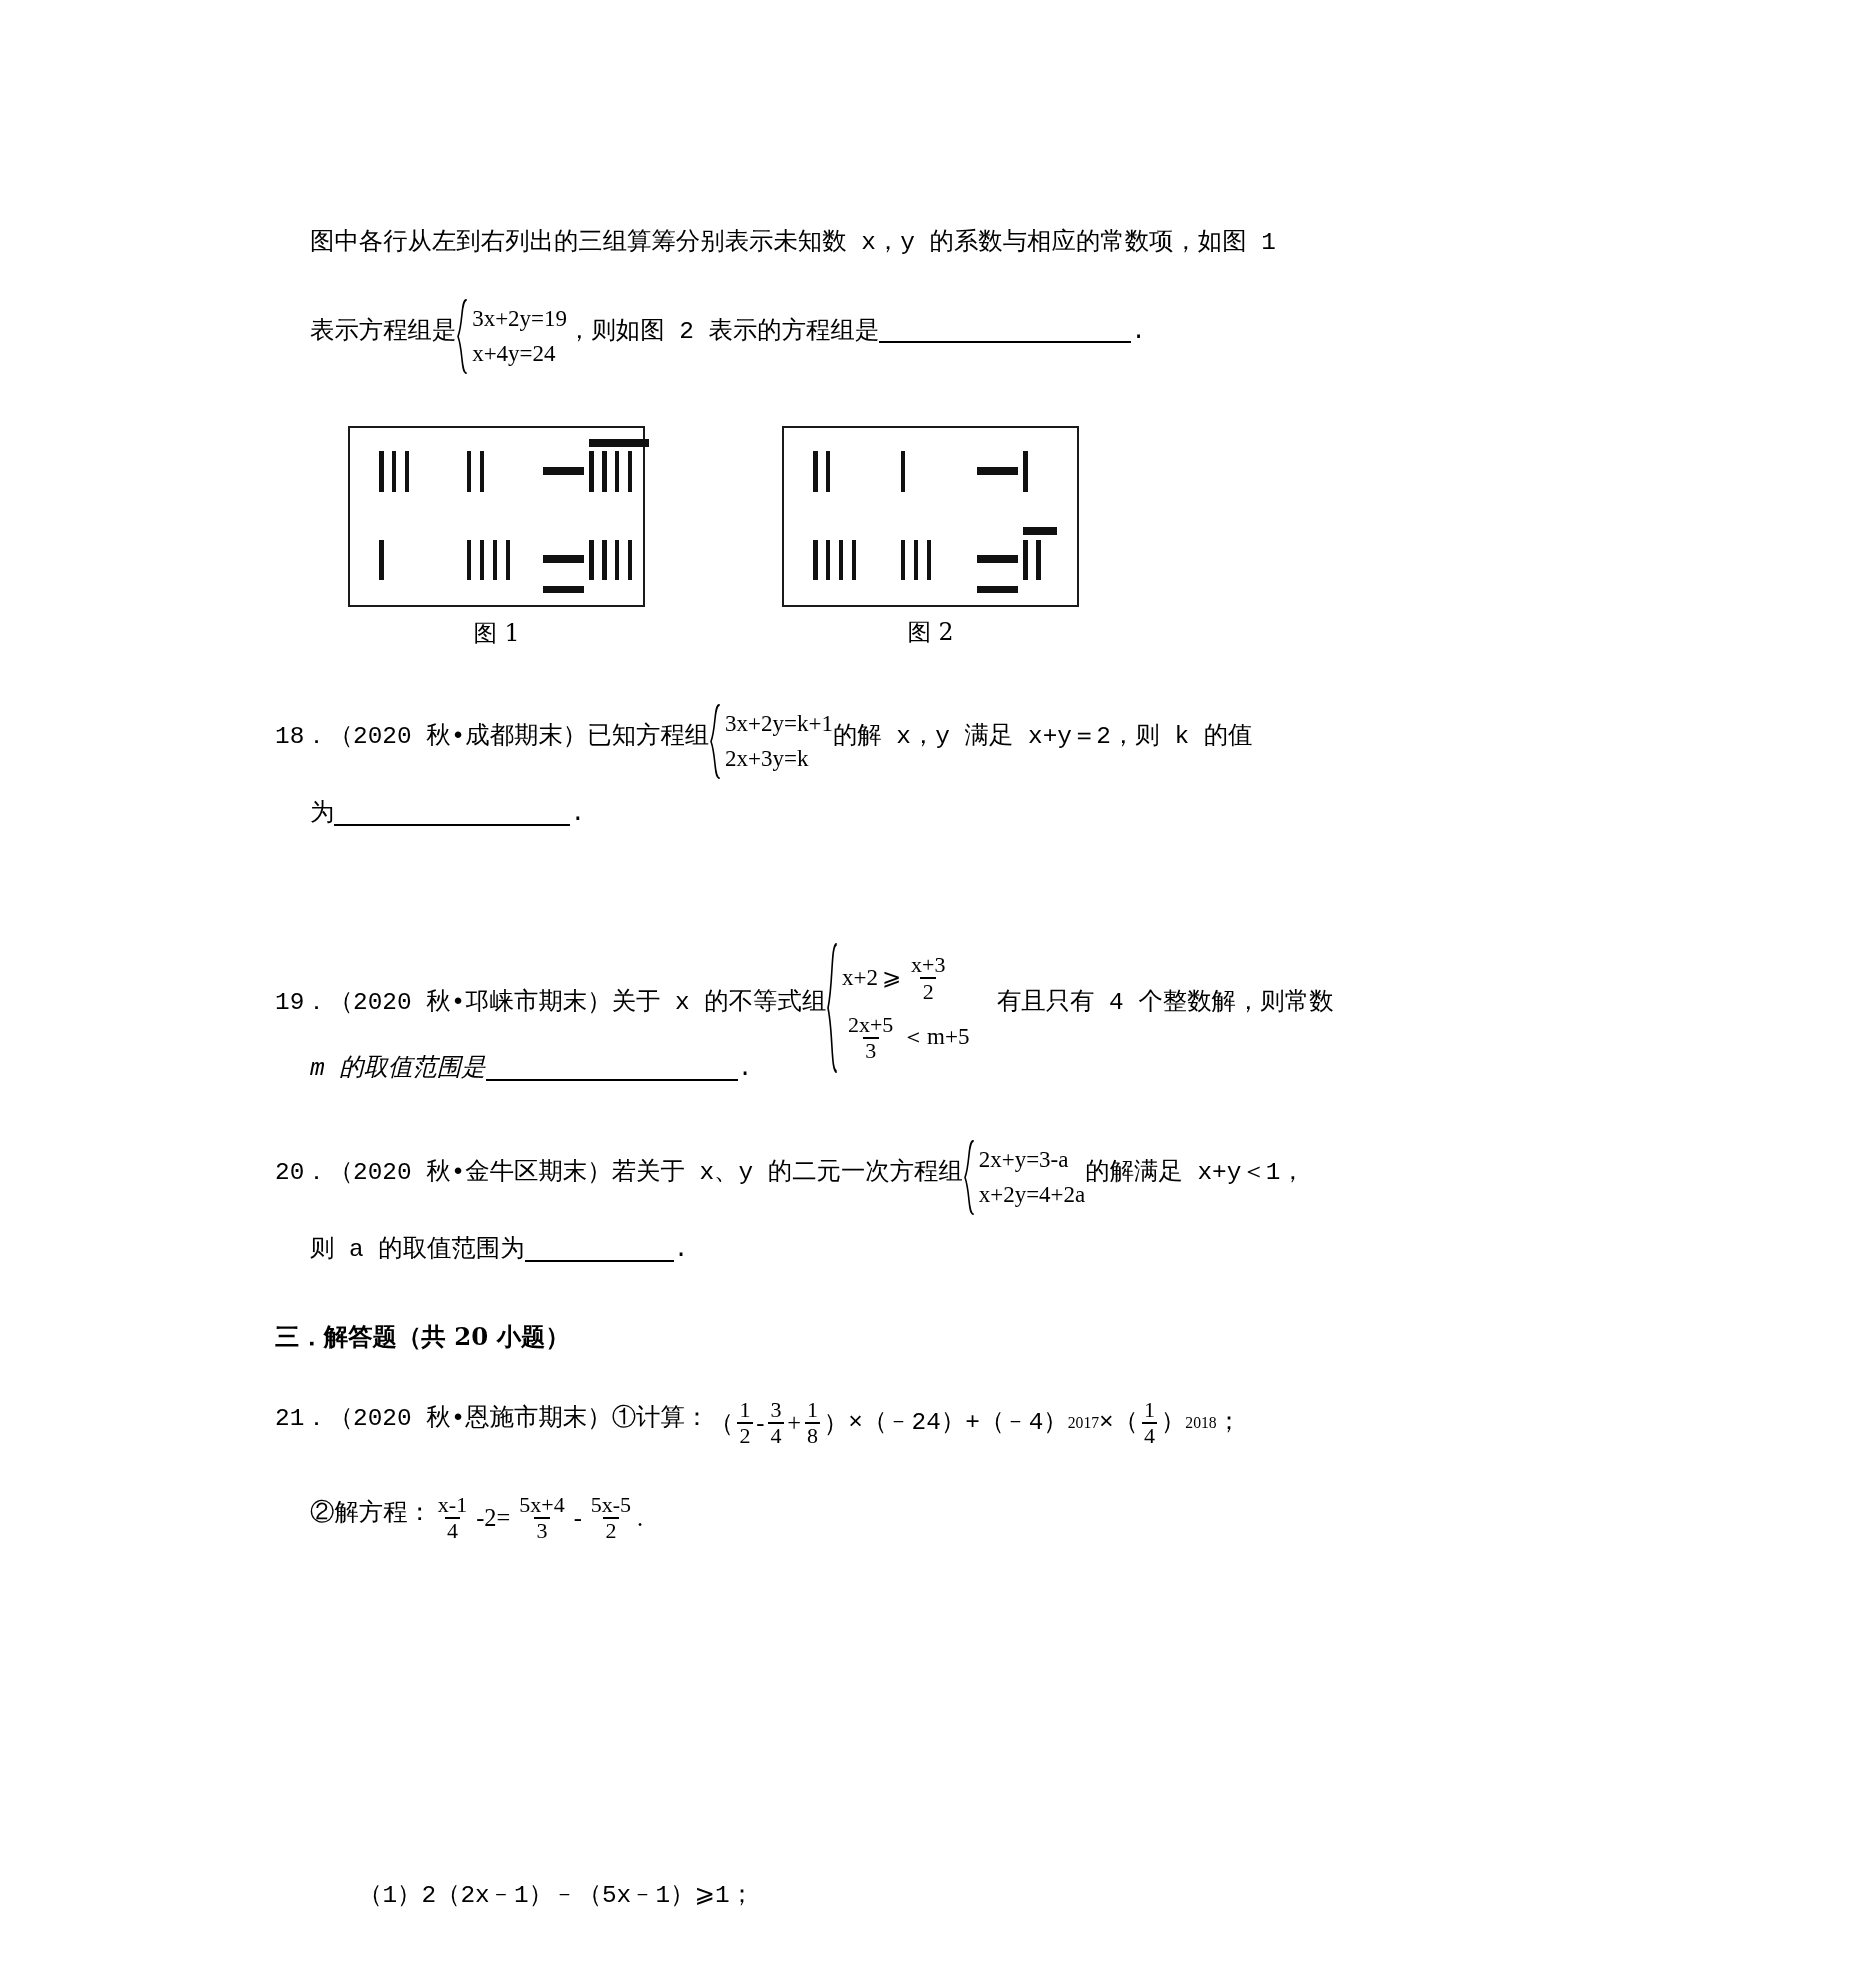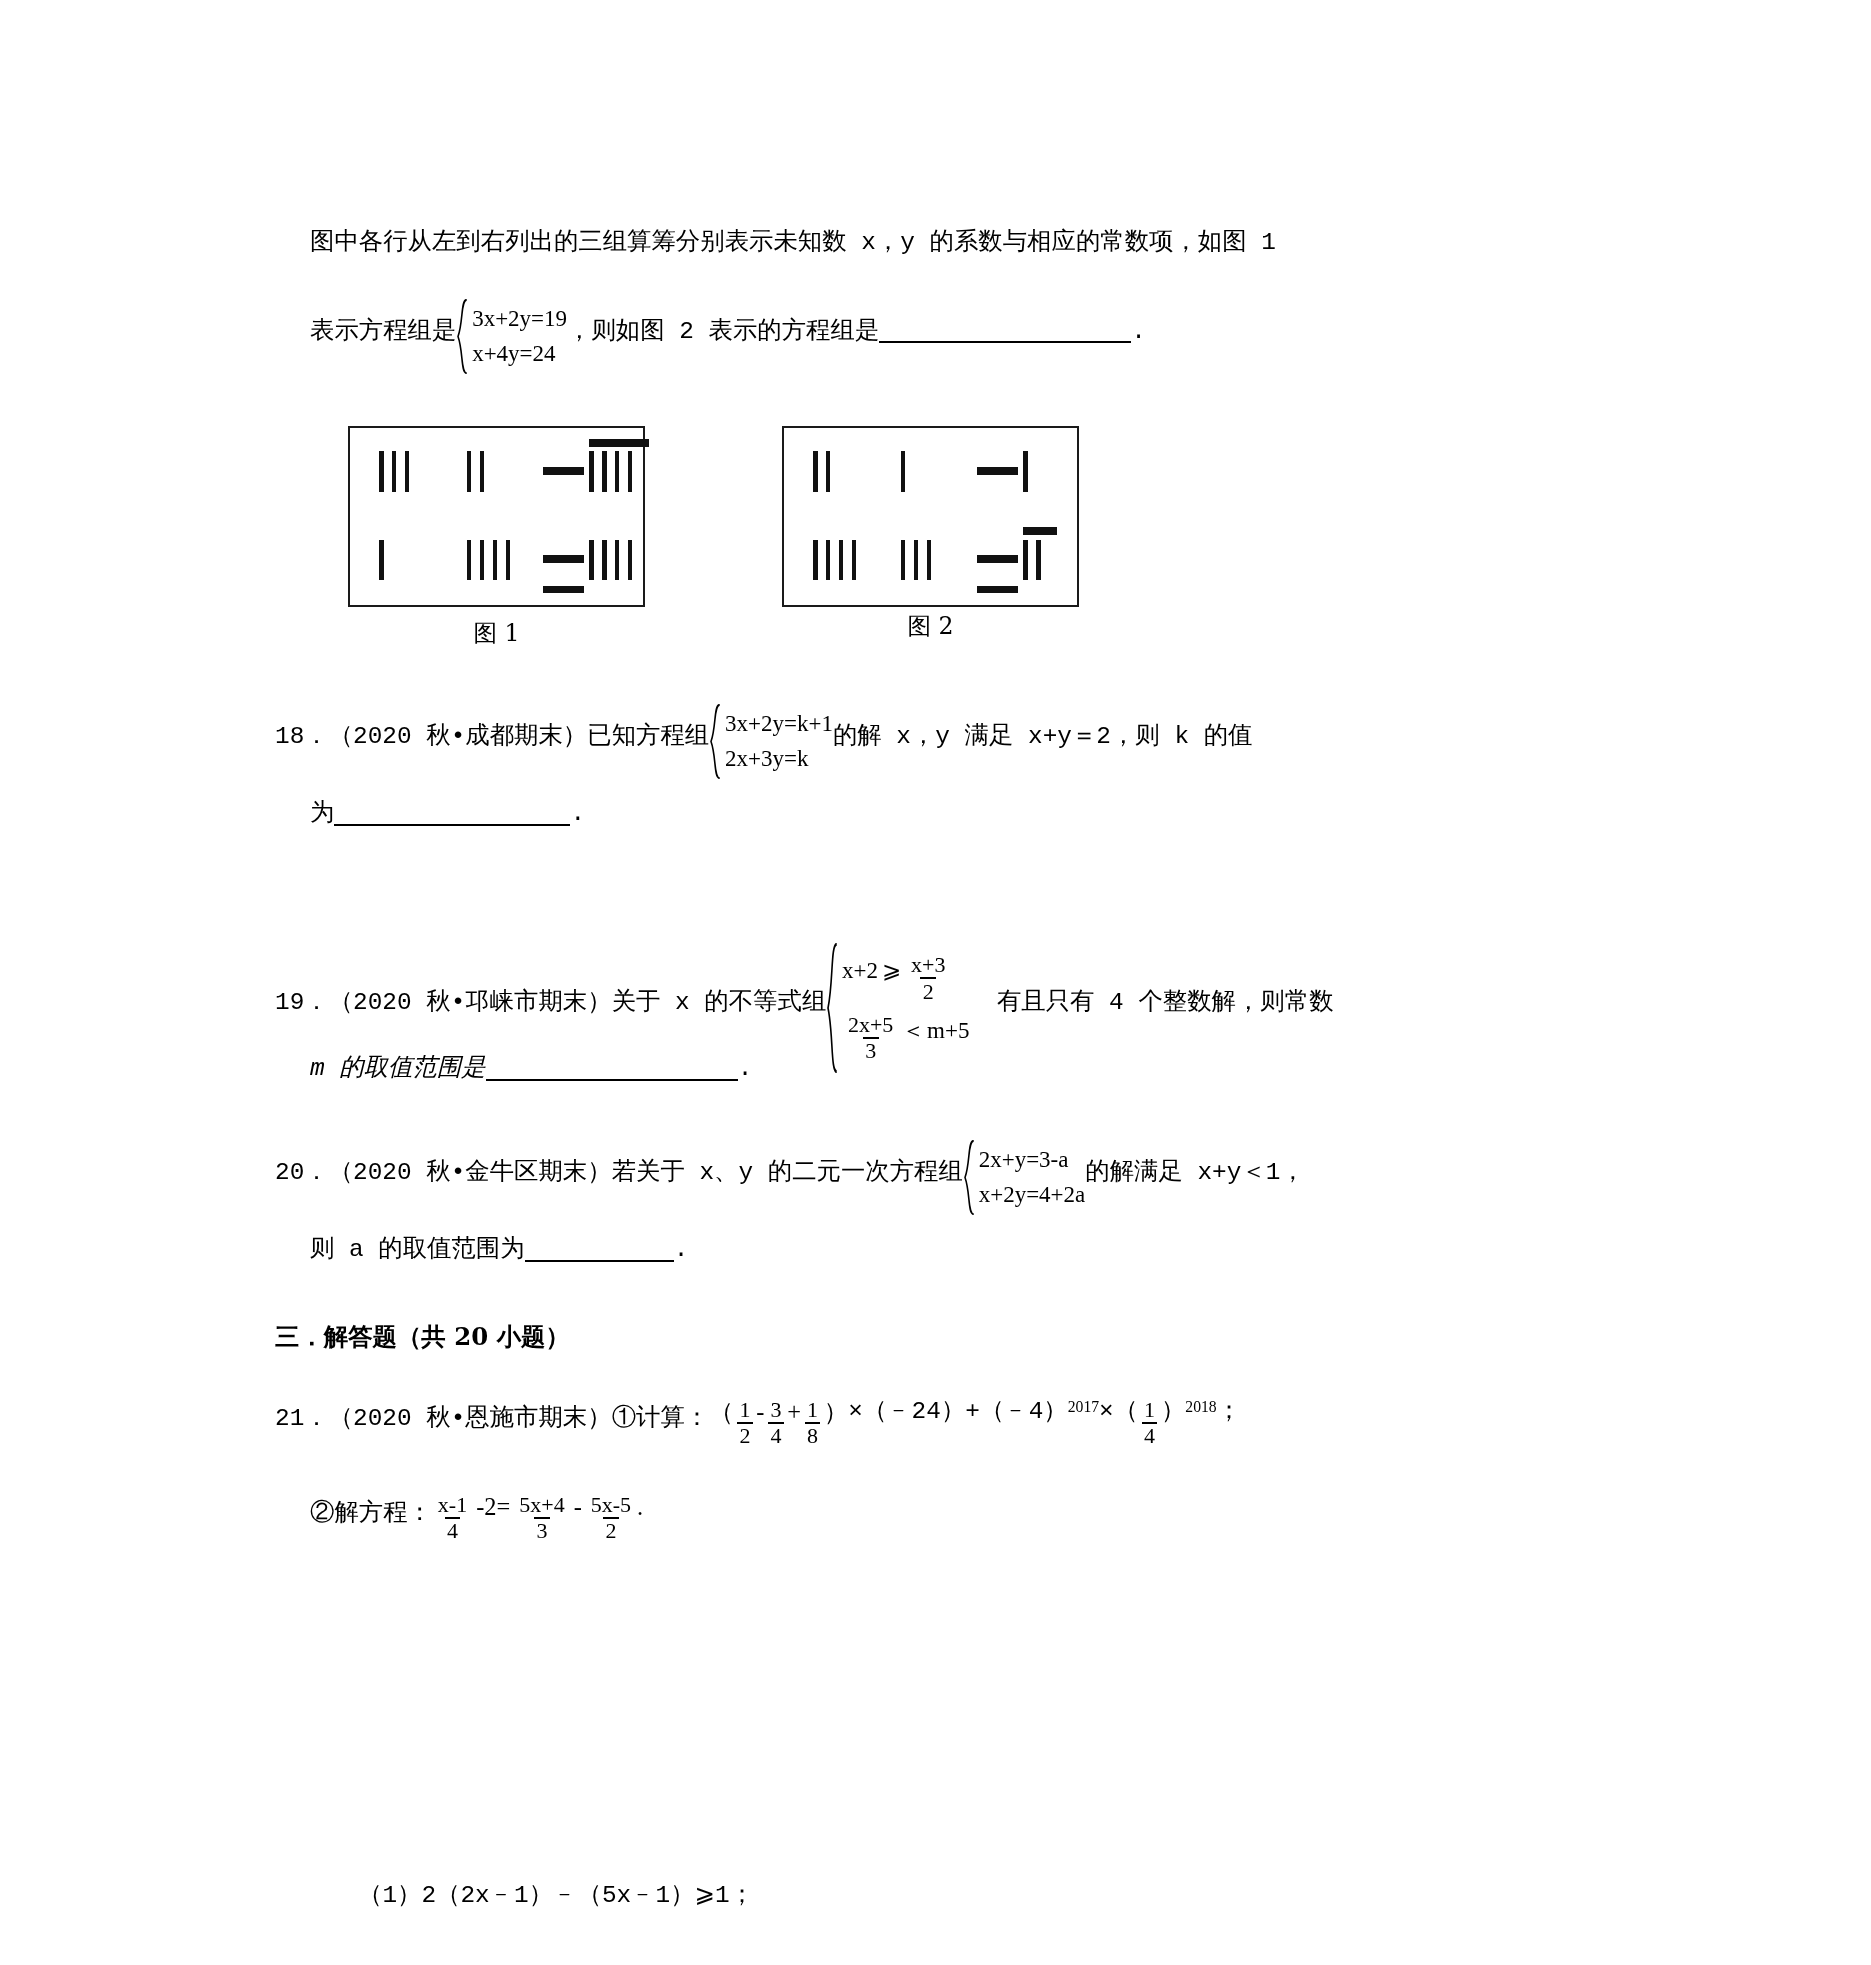--- a/index.html
+++ b/index.html
@@ -14,21 +14,21 @@
   
   .txt{font-size:24.4px;line-height:1.08;white-space:nowrap;}
   .cn{font-family:Liberation Mono, monospace;}
   .it{font-style:italic;}
   .sec-title{font-size:24.4px;font-weight:bold;font-family:"DejaVu Serif",serif;white-space:nowrap;}
 
   
   .blank{display:inline-block;border-bottom:2.8px solid #000;height:23.6px;vertical-align:-5.5px;}
 
   
-  .mrow{display:inline-flex;align-items:flex-start;white-space:nowrap;vertical-align:middle;}
+  .mrow{display:inline-flex;align-items:center;white-space:nowrap;vertical-align:middle;}
   .frac{display:inline-flex;flex-direction:column;align-items:center;
         vertical-align:middle;margin:0 3.5px;line-height:1.0;}
   .frac .num{padding:0 2.4px 1.2px 2.4px;font-size:22px;}
   .frac .den{padding:1.2px 2.4px 0 2.4px;font-size:22px;border-top:2.4px solid #000;}
   .sup{font-size:15.7px;vertical-align:super;}
 
   
   .sys{display:inline-flex;align-items:center;vertical-align:middle;}
   .brace{width:13.4px;align-self:stretch;position:relative;margin-right:2.4px;}
   .brace svg{position:absolute;left:0;top:0;width:100%;height:100%;}
@@ -166,21 +166,21 @@
             <div class="grp" style="left: 46px; top: 26%; height: 46%;">
               <div class="vrod" style="height: 100%;"></div>
               <div class="vrod" style="height: 100%;"></div>
             </div>
             <div class="hbar" style="width: 41px; left: 0px; top: 44%;"></div>
             <div class="hbar" style="width: 41px; left: 0px; top: 78%;"></div>
             <div class="hbar" style="width: 34px; left: 46px; top: 12%;"></div>
           </div>
         </div>
       </div>
-    <div class="figcap" style="width:297px;margin-top:3px;">图 2</div>
+    <div class="figcap" style="width:297px;margin-top:9px;">图 2</div>
   </div>
 
   <div class="blk" style="left:275px;top:704px;">
     <span class="txt cn">18．</span><span class="txt cn">（2020 秋•成都期末）</span><span class="txt cn">已知方程组</span><span class="sys">
         <span class="brace" style="height:75px;">
         <svg viewBox="0 0 20 100" preserveAspectRatio="none">
           <path d="M16 1 C7 1 11 30 3 50 C11 70 7 99 16 99" fill="none" stroke="#000" stroke-width="2.4"></path>
         </svg>
         </span>
         <span class="sysrows">

